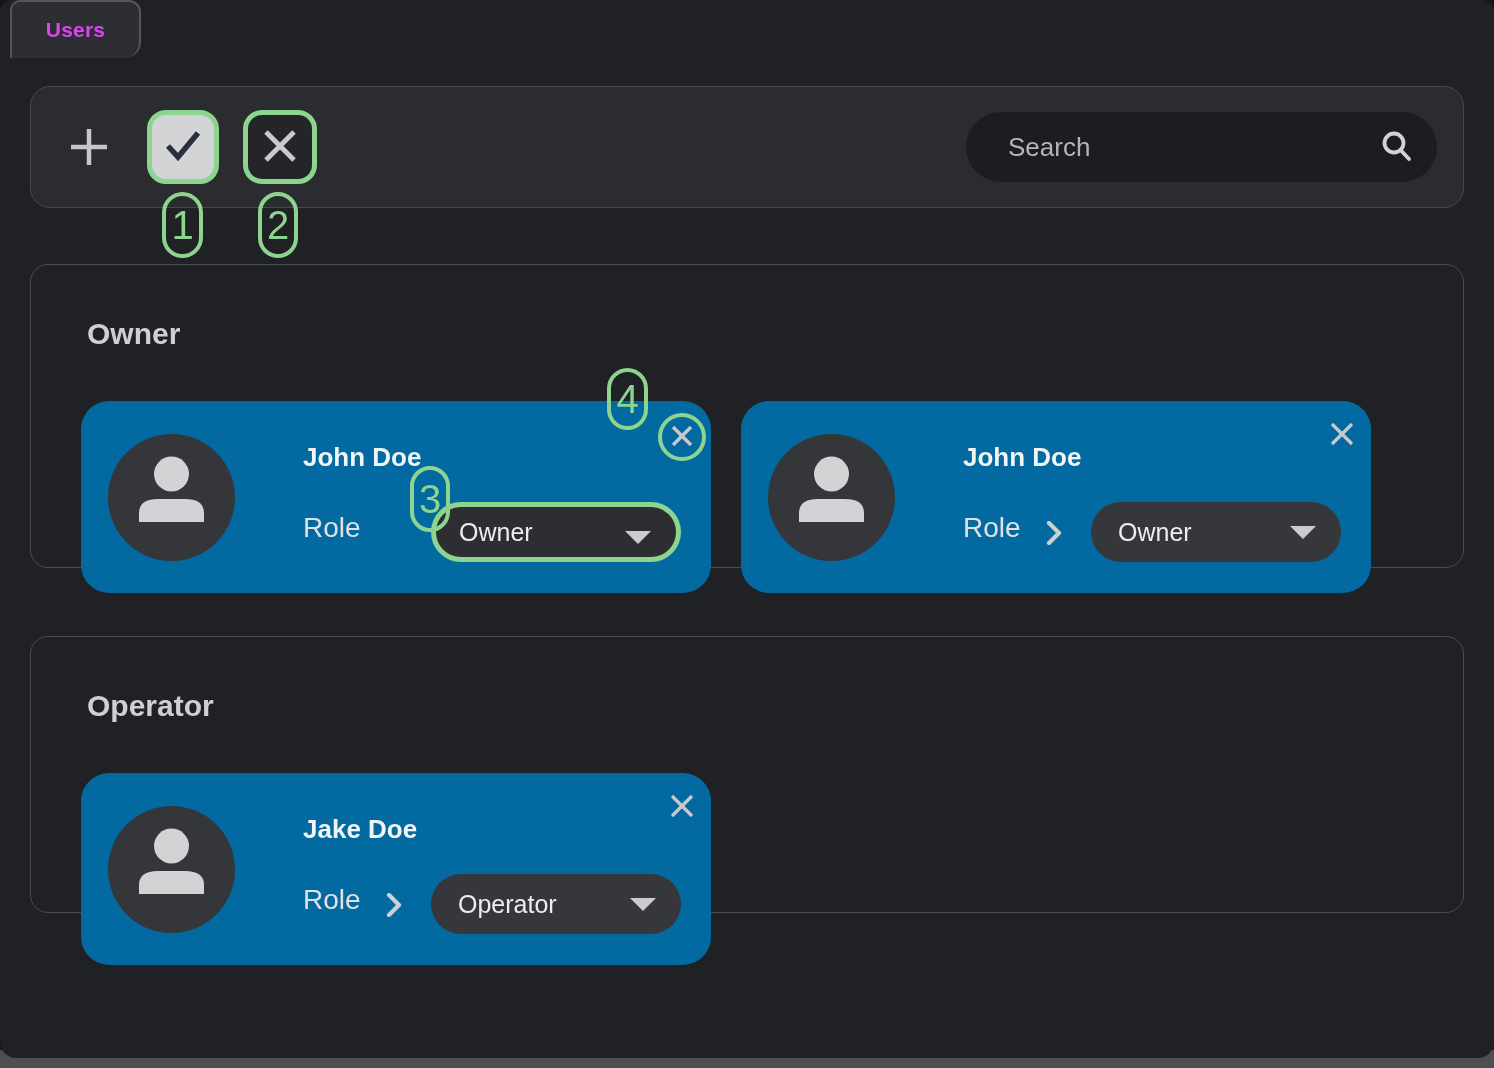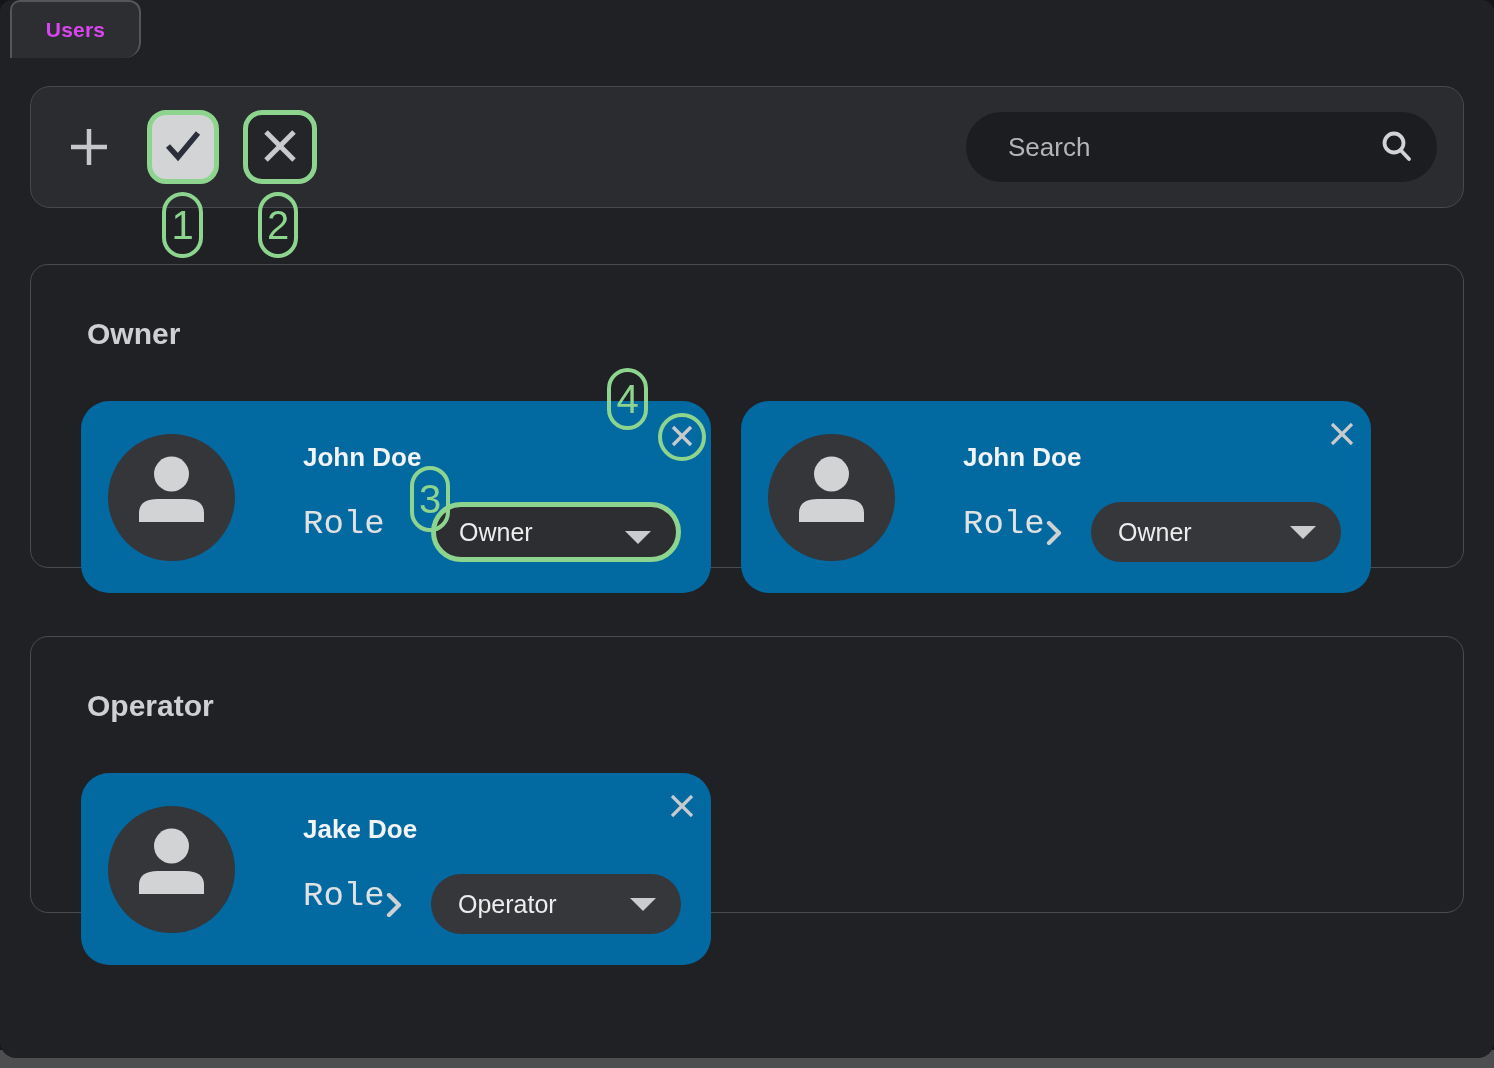--- a/index.html
+++ b/index.html
@@ -75,22 +75,22 @@
   .card-right{left:710px;top:136px;}
   .avatar{
     position:absolute;left:27px;top:33px;width:127px;height:127px;
     border-radius:50%;background:#35363a;overflow:hidden;
   }
   .name{
     position:absolute;left:222px;top:41px;
     color:#f3f4f5;font-size:26px;font-weight:700;
   }
   .role-label{
-    position:absolute;left:222px;top:104px;
-    color:#e0e1e2;font-size:34px;font-family:Liberation Mono, monospace;
+    position:absolute;left:222px;top:111px;
+    color:#e0e1e2;font-size:28px;
   }
   .chev{position:absolute;left:304px;top:120px;}
   .dropdown{
     position:absolute;left:350px;top:101px;width:250px;height:60px;
     background:#35373b;border-radius:30px;border:none;cursor:pointer;
     display:flex;align-items:center;box-sizing:border-box;padding:0 0 0 27px;
   }
   .dropdown .dd-value{color:#eceded;font-size:25px;}
   .dropdown .dd-caret{
     position:absolute;right:25px;top:24px;width:0;height:0;

